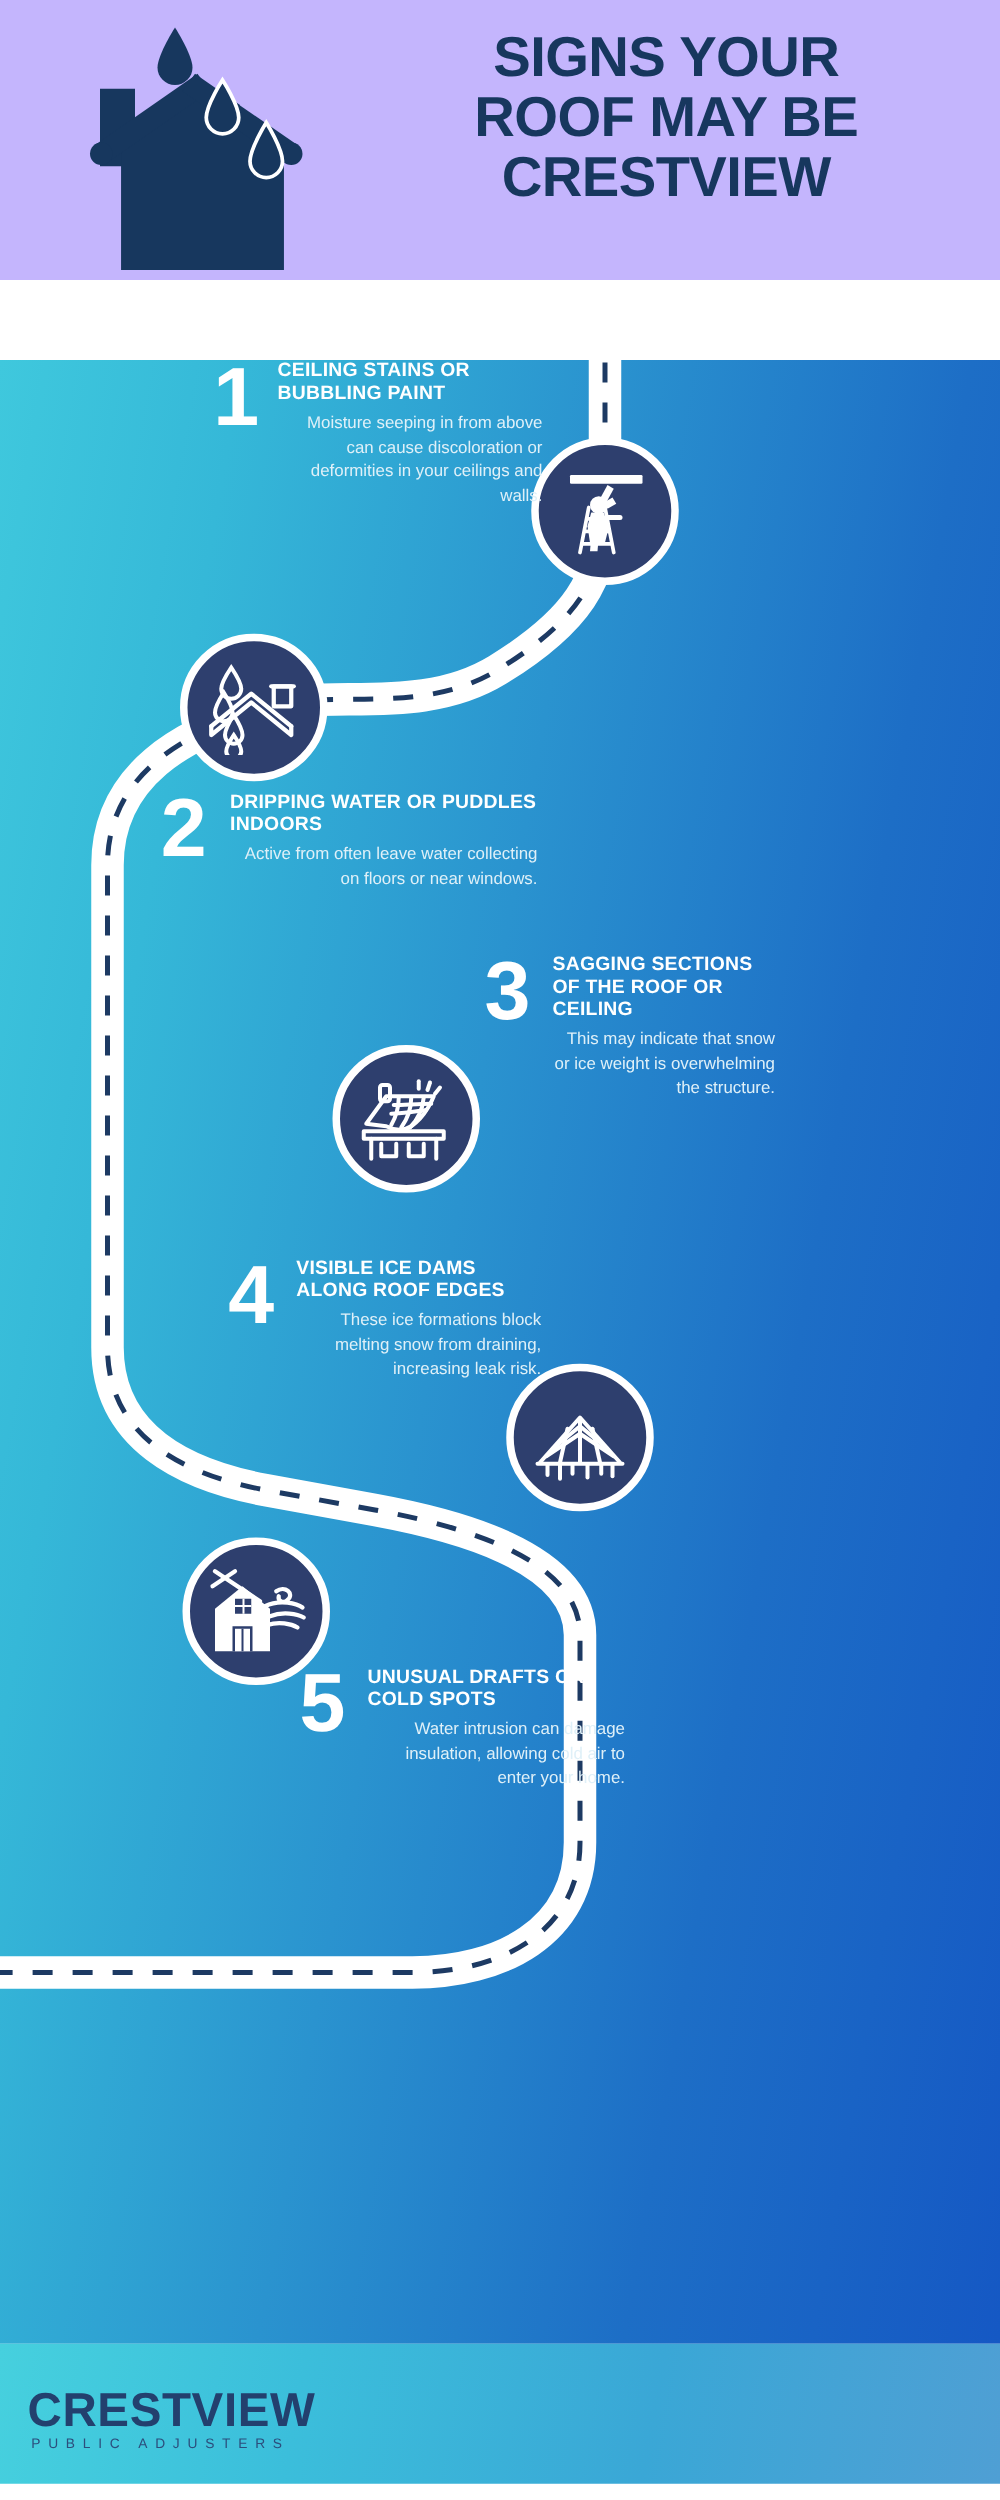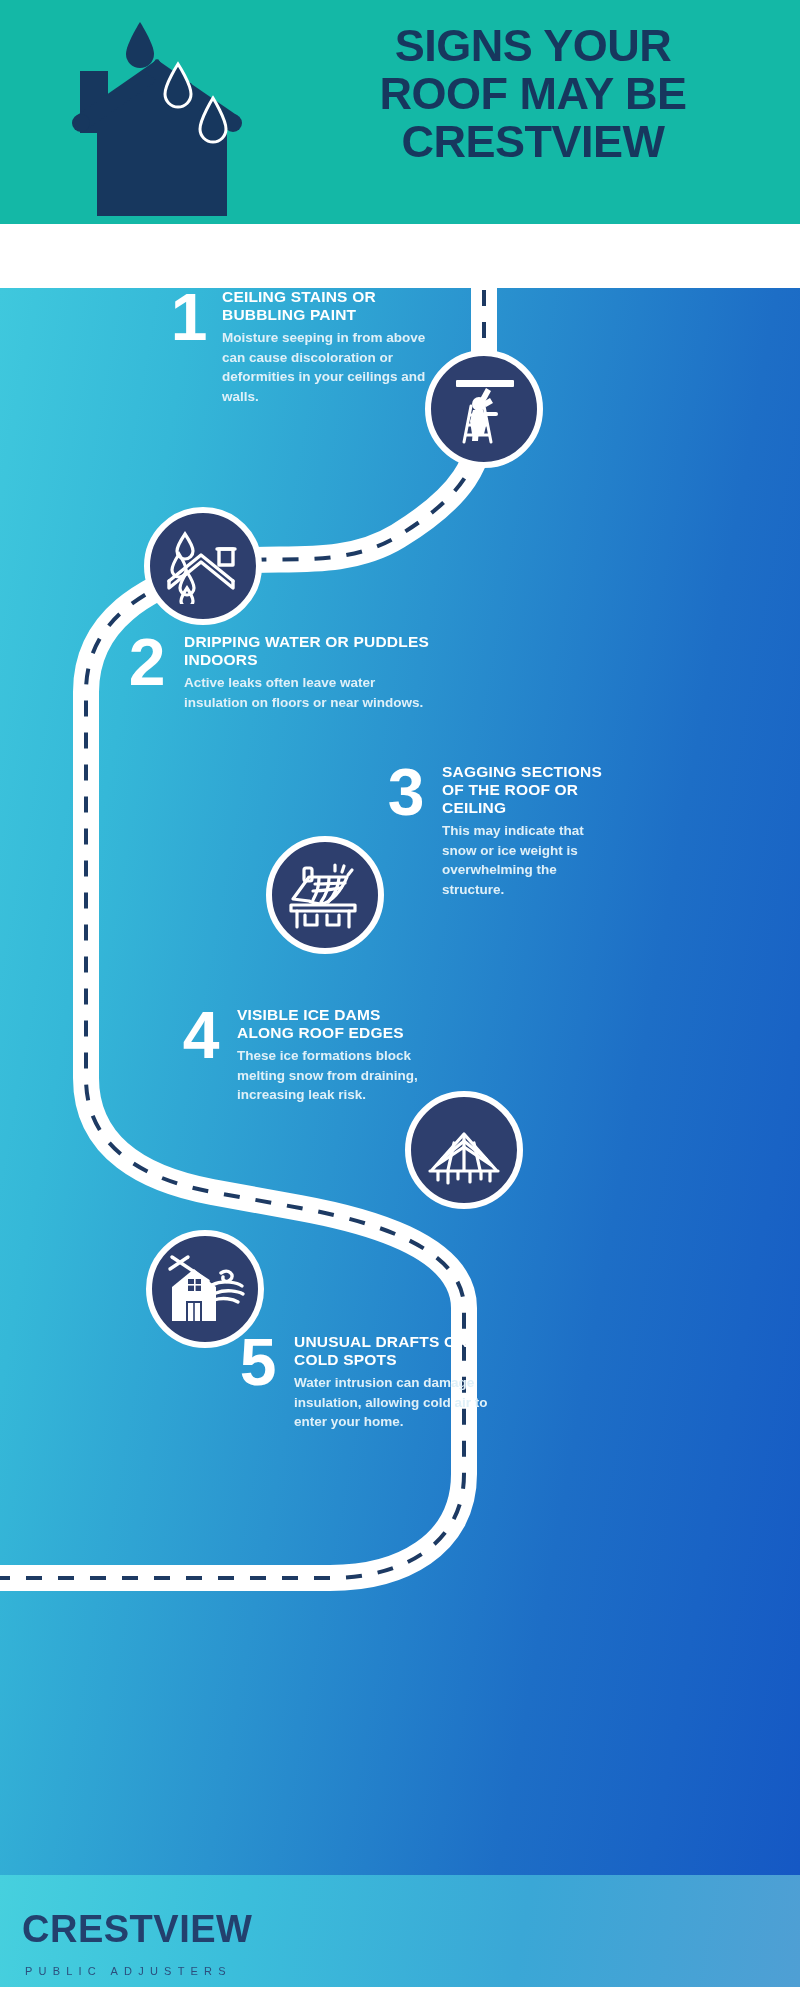--- a/index.html
+++ b/index.html
@@ -7,21 +7,21 @@
   body {
     font-family: "Liberation Sans", sans-serif;
     background:#ffffff;
     position:relative;
     overflow:hidden;
   }
 
   
   #header {
     position:absolute; left:0; top:0; width:800px; height:224px;
-    background:#14b8a6;
+    background:#c4b5fd;
   }
   #header-logo {
     position:absolute; left:62px; top:16px; width:200px; height:222px;
   }
   #header-title {
     position:absolute; left:278px; top:22px; width:510px;
     text-align:center;
     color:#17375e;
     font-weight:bold;
     font-size:45px;
@@ -53,21 +53,22 @@
     font-weight:bold;
     font-size:15.5px;
     line-height:18px;
     letter-spacing:0.2px;
     margin-bottom:4px;
   }
   .step-desc {
     color:#dff0f8;
     font-size:13.5px;
     line-height:19.5px;
-    font-weight:700;
+    font-weight:400;
+    text-align:right;
   }
 
   
   #step-1 { left:166px; top:  0px; width:268px; }
   #step-2 { left:120px; top:345px; width:310px; }
   #step-3 { left:380px; top:475px; width:240px; }
   #step-4 { left:175px; top:718px; width:258px; }
   #step-5 { left:232px; top:1045px; width:268px; }
 
   #step-1 .step-num { width:46px; margin-right:10px; }
@@ -102,21 +103,21 @@
     color:#23406e;
     font-weight:bold;
     font-size:38px;
     letter-spacing:0.5px;
     line-height:40px;
   }
   #footer-tagline {
     color:#2c4e7d;
     font-size:11px;
     letter-spacing:6.2px;
-    margin-top:16px;
+    margin-top:0;
     margin-left:3px;
     font-weight:400;
   }
 </style>
 </head>
 <body>
 
 <div id="header">
 
   <div id="header-logo">
@@ -304,21 +305,21 @@
     <div class="step-txt">
       <div class="step-title">CEILING STAINS OR BUBBLING PAINT</div>
       <div class="step-desc">Moisture seeping in from above can cause discoloration or deformities in your ceilings and walls.</div>
     </div>
   </div>
 
   <div class="step" id="step-2">
     <div class="step-num">2</div>
     <div class="step-txt">
       <div class="step-title">DRIPPING WATER OR PUDDLES INDOORS</div>
-      <div class="step-desc">Active leaks often leave water insulation on floors or near windows.</div>
+      <div class="step-desc">Active from often leave water collecting on floors or near windows.</div>
     </div>
   </div>
 
   <div class="step" id="step-3">
     <div class="step-num">3</div>
     <div class="step-txt">
       <div class="step-title">SAGGING SECTIONS OF THE ROOF OR CEILING</div>
       <div class="step-desc">This may indicate that snow or ice weight is overwhelming the structure.</div>
     </div>
   </div>

